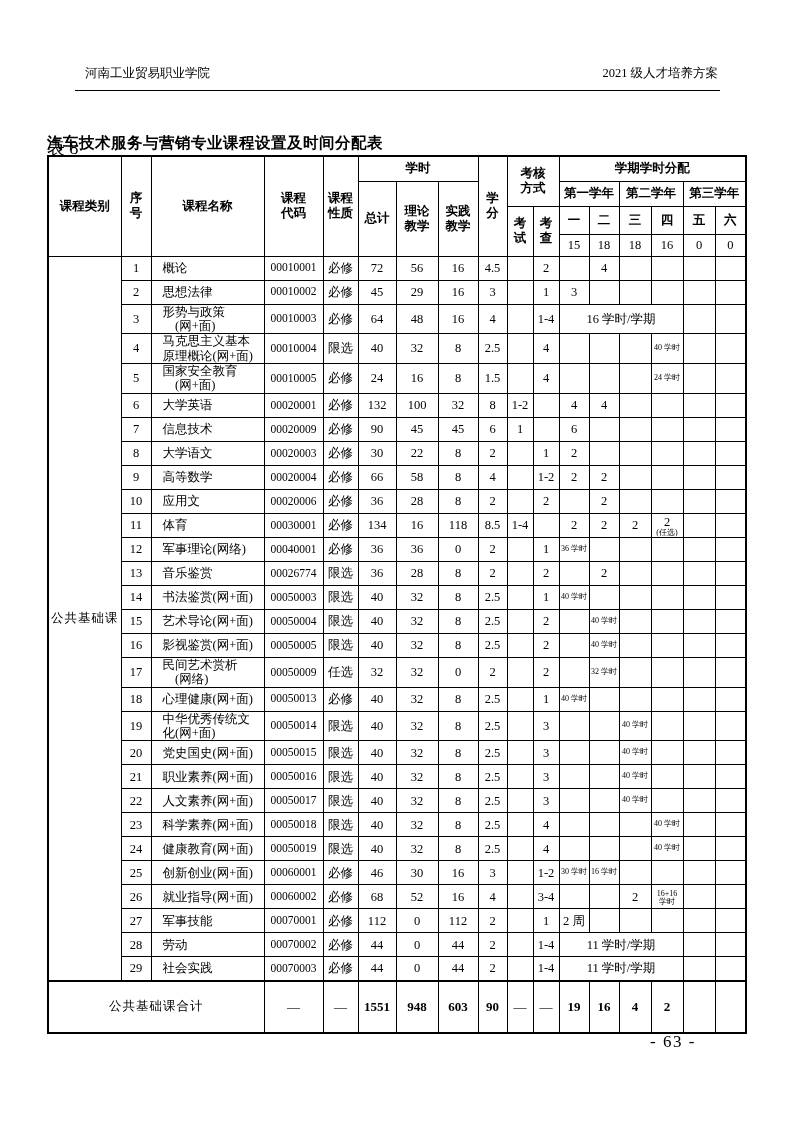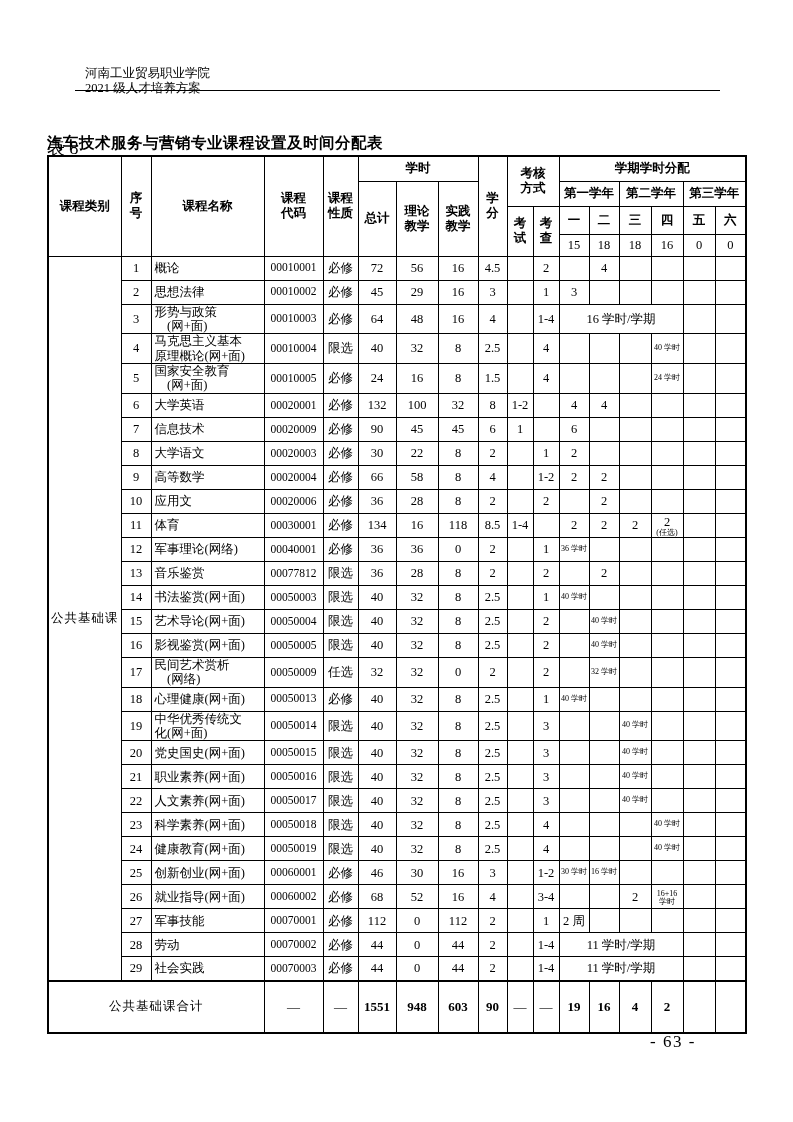--- a/index.html
+++ b/index.html
@@ -6,21 +6,21 @@
   html, body { margin: 0; padding: 0; }
   body {
     width: 793px; height: 1122px; background: #ffffff; overflow: hidden;
     font-family: "Liberation Serif", "DejaVu Serif", serif; color: #000;
   }
   .page { position: relative; width: 793px; height: 1122px; background: #fff; }
 
   .doc-header {
     position: absolute; top: 66px; left: 85px; width: 633px;
     display: flex; justify-content: space-between;
-    font-size: 12.5px; line-height: 1.2; flex-direction: column;
+    font-size: 12.5px; line-height: 1.2;
   }
   .header-rule {
     position: absolute; top: 90px; left: 75px; width: 645px;
     border-top: 1.5px solid #000; height: 0;
   }
   .section-title {
     position: absolute; top: 106px; left: 123px;
     font-size: 16.5px; font-weight: bold; letter-spacing: 0.5px;
   }
   .caption-row { position: absolute; top: 133px; left: 47px; width: 698px; height: 20px; }
@@ -42,21 +42,21 @@
   }
   .ctable th {
     font-family: "Liberation Sans", "DejaVu Sans", sans-serif;
     font-weight: bold; font-size: 12.5px; line-height: 1.2; white-space: pre-line;
   }
   .ctable th.wk {
     font-family: "Liberation Serif", "DejaVu Serif", serif;
     font-weight: normal; font-size: 12.5px;
   }
   .ctable tbody td { font-size: 12.5px; height: 24px; line-height: 1.15; }
-  .ctable td.name { text-align: left; padding-left: 3px; white-space: pre-line; }
+  .ctable td.name { text-align: left; padding-left: 11px; white-space: pre-line; }
   .ctable td.code { font-size: 11.5px; }
   .ctable td.sm { font-size: 8px; line-height: 1.1; }
   .ctable td .sub { display: block; font-size: 8px; line-height: 1; }
   .ctable td .main { display: block; line-height: 1; padding-top: 2px; }
   .cat-cell { font-size: 13px; letter-spacing: 1px; }
   tr.total-row td { border-top: 2px solid #000; height: 52px; font-size: 13px; }
   tr.total-row td.b { font-weight: bold; }
   tr.total-row td.total-label { font-size: 12.5px; letter-spacing: 1px; }
 
   .page-number {
@@ -367,21 +367,21 @@
           <td class="sm">36 学时</td>
           <td></td>
           <td></td>
           <td></td>
           <td></td>
           <td></td>
         </tr>
         <tr>
           <td>13</td>
           <td class="name">音乐鉴赏</td>
-          <td class="code">00077812</td>
+          <td class="code">00026774</td>
           <td>限选</td>
           <td>36</td>
           <td>28</td>
           <td>8</td>
           <td>2</td>
           <td></td>
           <td>2</td>
           <td></td>
           <td>2</td>
           <td></td>

